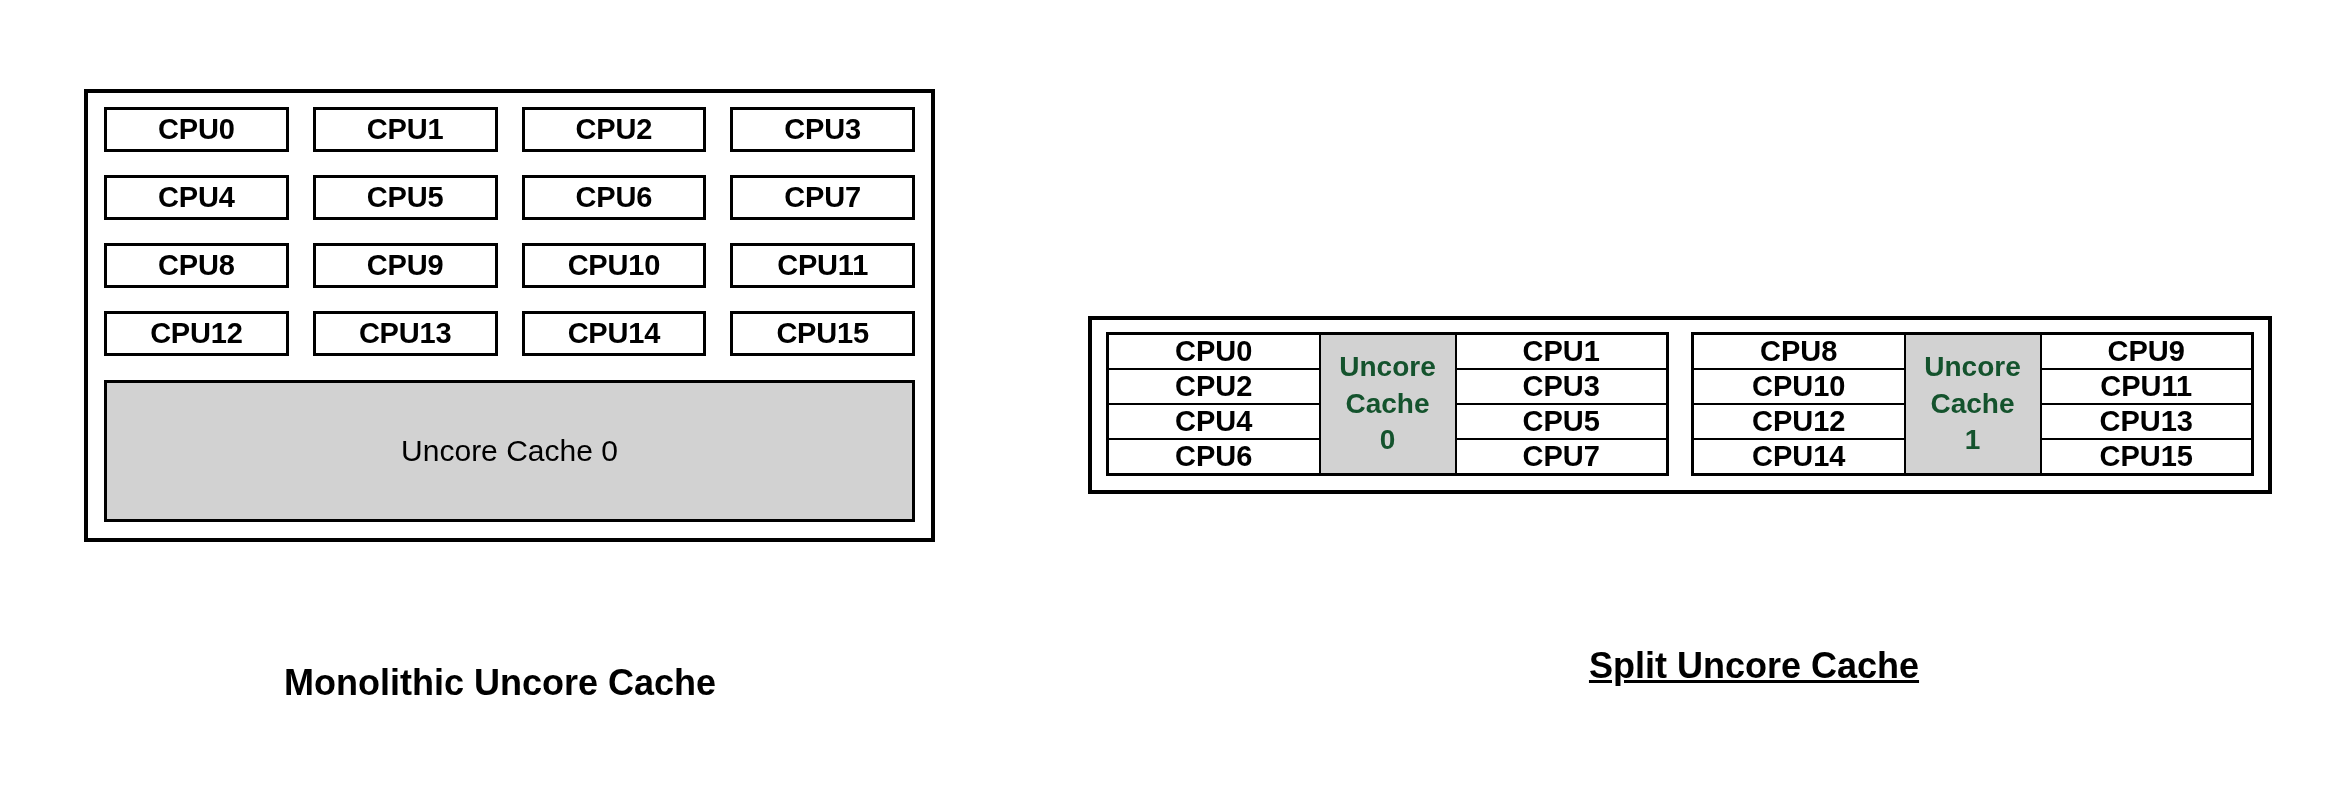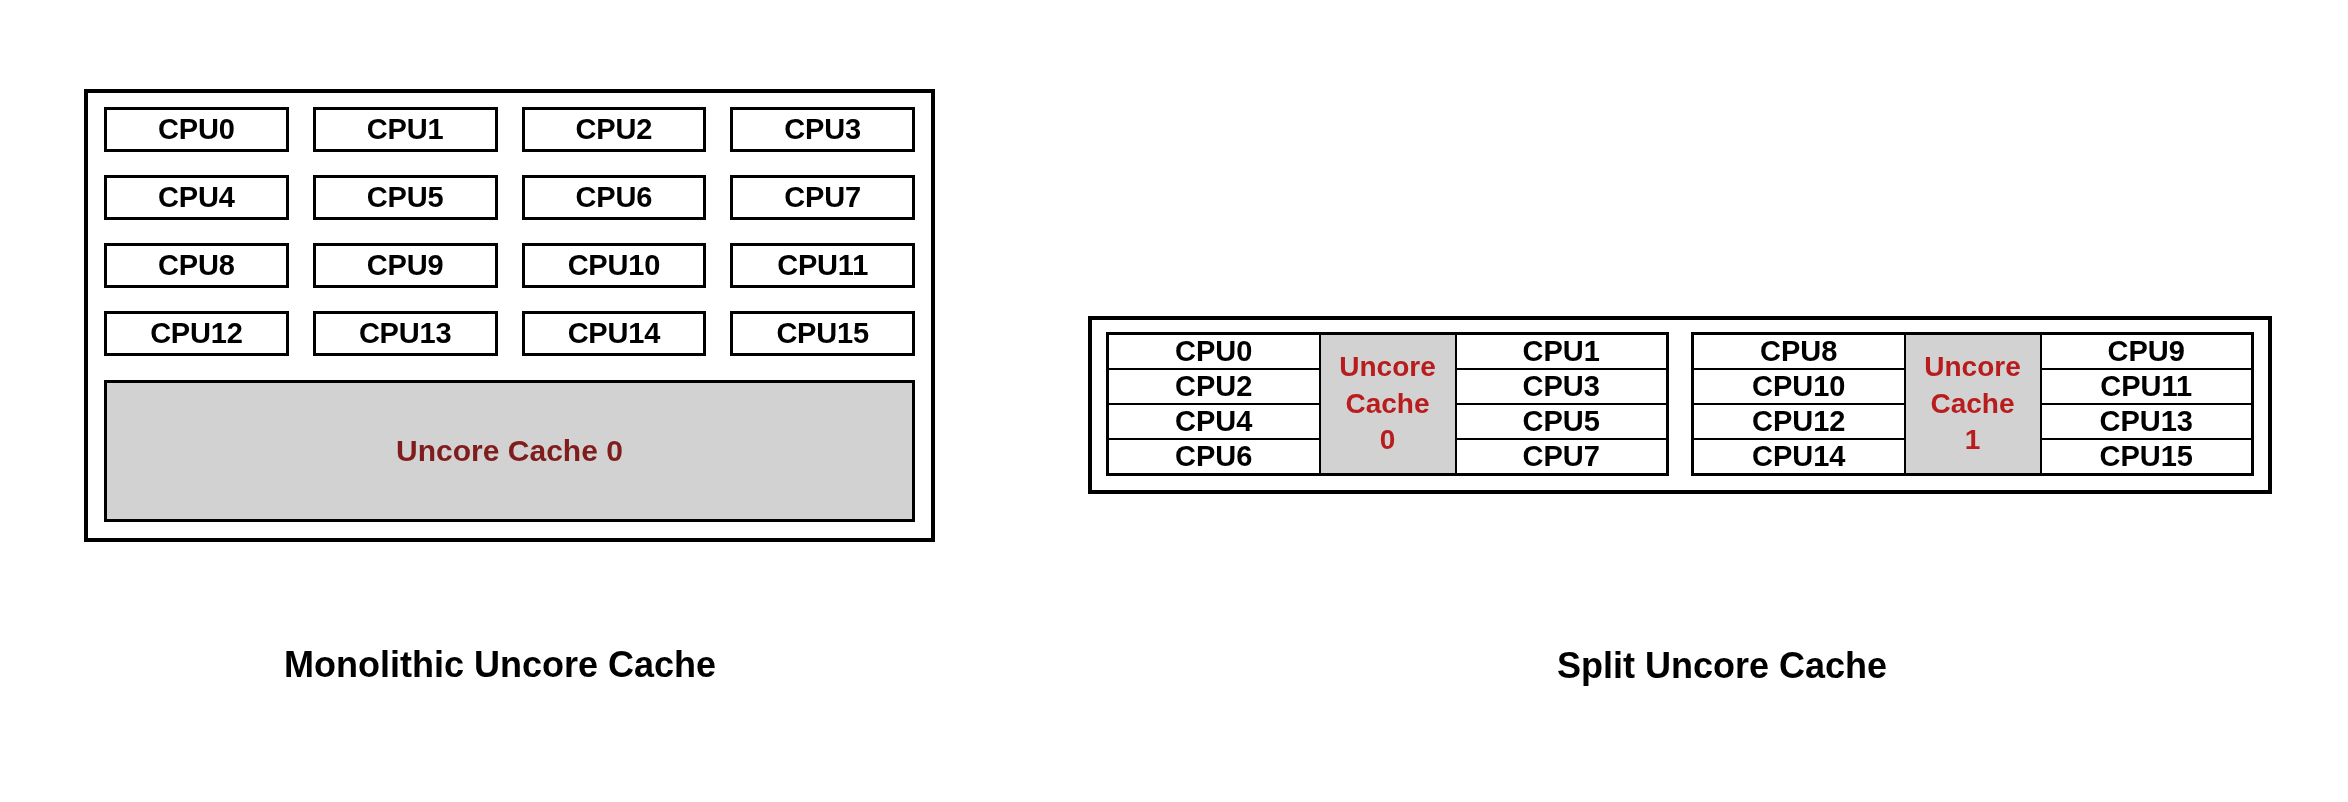--- a/index.html
+++ b/index.html
@@ -53,22 +53,22 @@
   #uncore-cache-monolithic {
     margin-top: 24px;
     border: 3px solid #000000;
     background: #d2d2d2;
     box-sizing: border-box;
     height: 142px;
     display: flex;
     align-items: center;
     justify-content: center;
     font-size: 30px;
-    font-weight: bold;
-    color: #7f1d1d;
+    font-weight: normal;
+    color: #000000;
   }
 
   
   #split-figure {
     position: absolute;
     left: 1068px;
     top: 316px;
     width: 1204px;
   }
   #split-chip {
@@ -111,21 +111,21 @@
     background: #d2d2d2;
     border-left: 2px solid #000000;
     border-right: 2px solid #000000;
     box-sizing: border-box;
     display: flex;
     flex-direction: column;
     align-items: center;
     justify-content: center;
     font-size: 28px;
     font-weight: bold;
-    color: #b91c1c;
+    color: #14532d;
     line-height: 1.32;
     text-align: center;
   }
   .uncore-cell .uncore-line {
     display: block;
   }
   .split-cluster .cluster-col.col-left {
     border-right: none;
   }
 
@@ -133,27 +133,28 @@
   .figure-caption {
     position: absolute;
     text-align: center;
     font-size: 36px;
     font-weight: bold;
     color: #000000;
     white-space: nowrap;
   }
   #caption-monolithic {
     left: 0px;
-    top: 644px;
+    top: 662px;
     width: 1000px;
   }
   #caption-split {
-    left: 1222px;
+    left: 1254px;
     top: 645px;
     width: 1000px;
+    text-decoration: underline;
   }
 </style>
 </head>
 <body>
 
 <div id="monolithic-figure">
   <div id="monolithic-chip" class="outer-chip">
 
     <div class="cpu-grid">
       <div class="cpu-box">CPU0</div>

